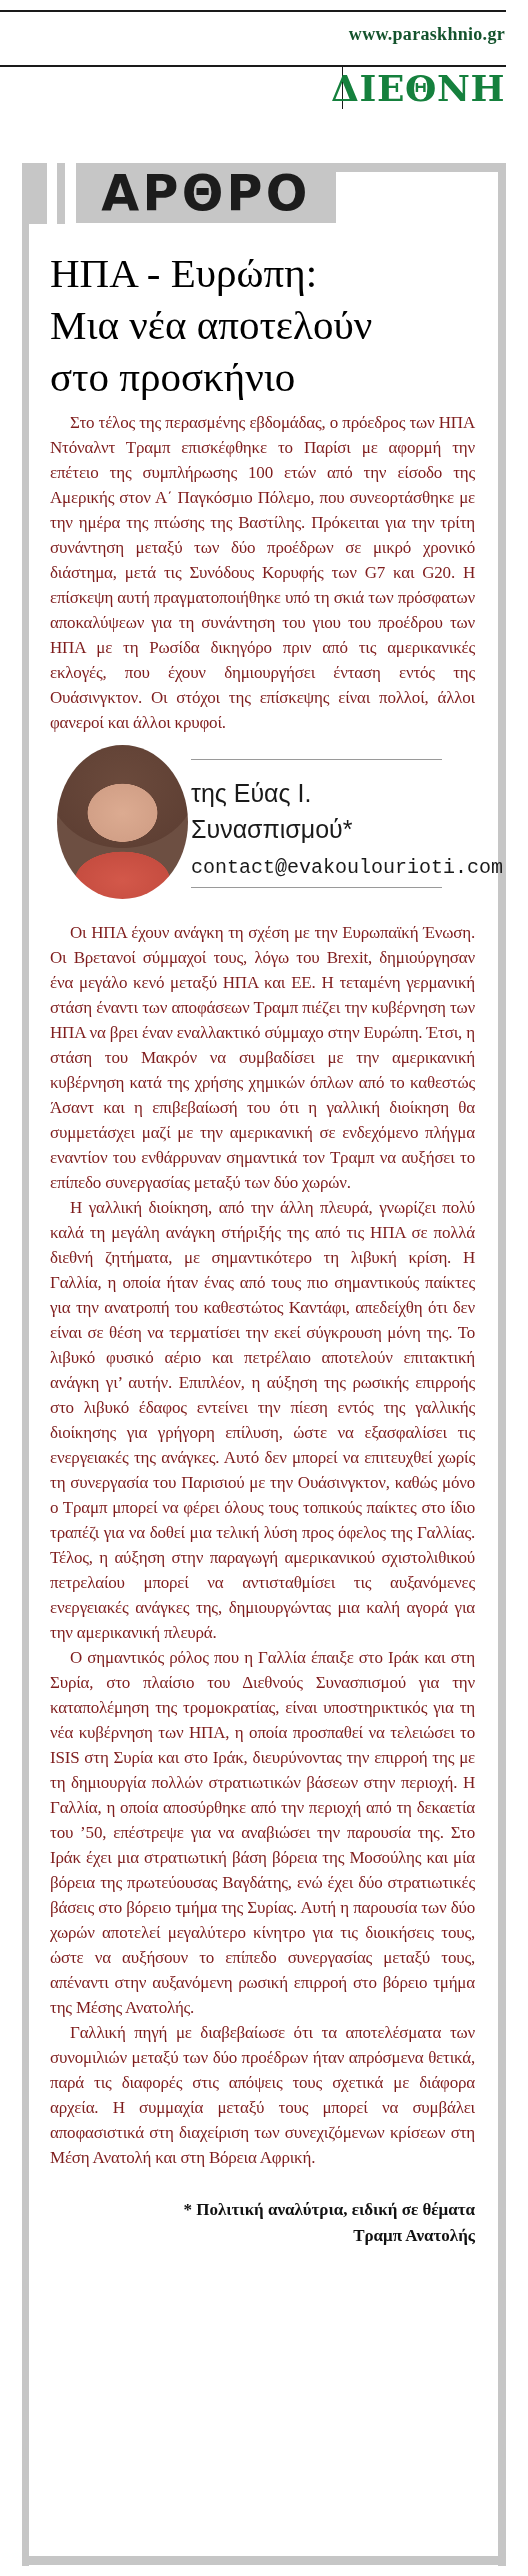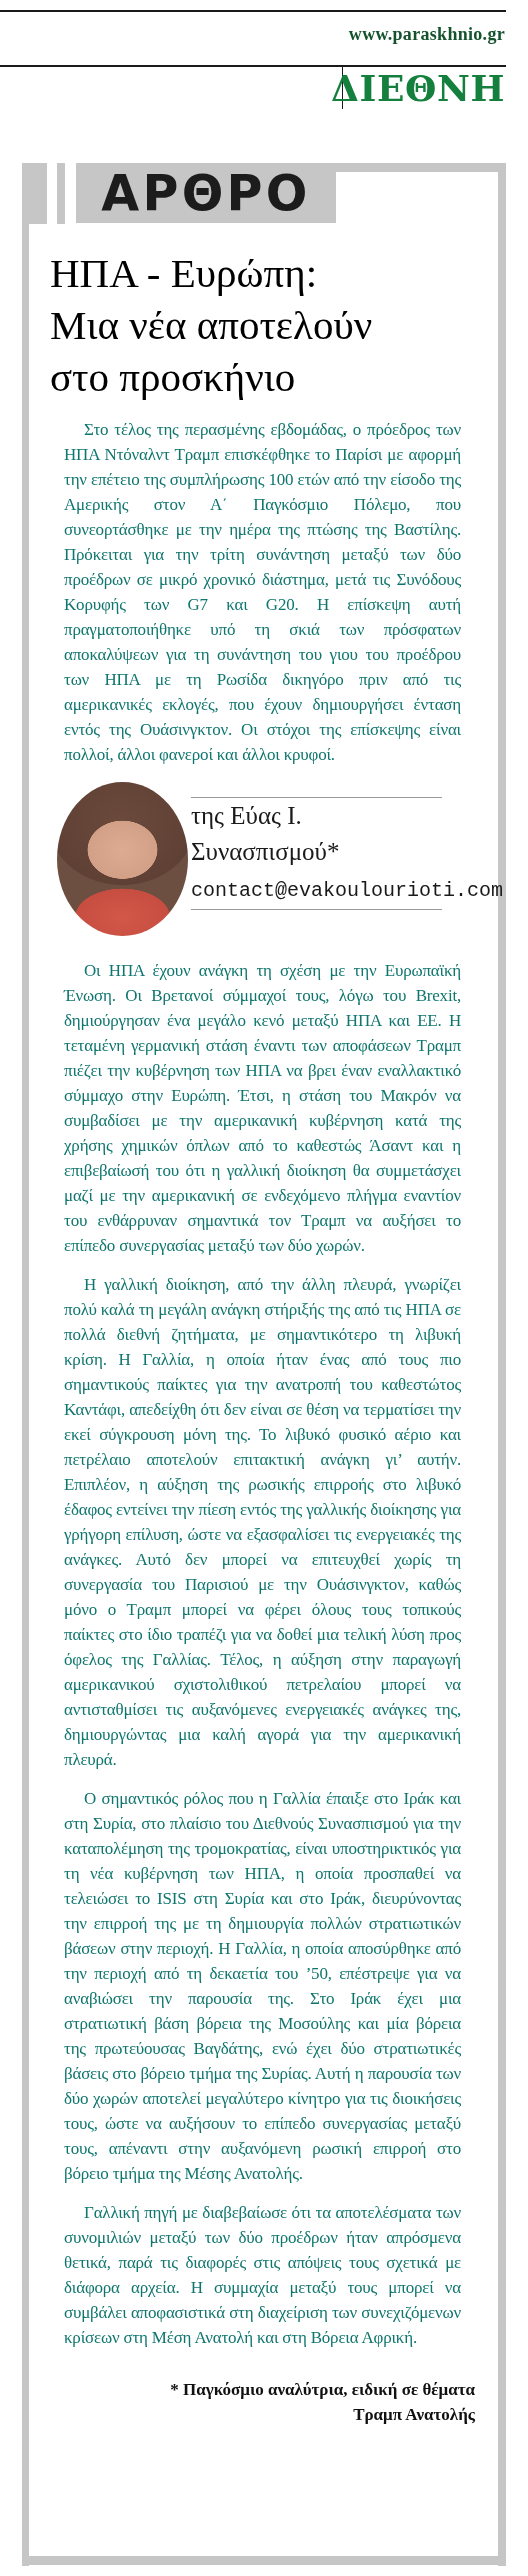--- a/index.html
+++ b/index.html
@@ -28,36 +28,36 @@
   .kicker{position:absolute;left:76px;top:163px;width:260px;height:60px;
           display:flex;align-items:center;justify-content:center;
           font-family:"DejaVu Sans",sans-serif;font-weight:900;font-size:49px;
           letter-spacing:3.3px;color:#1c1c1c;}
 
   
   .column{position:absolute;left:50px;top:247px;width:425px;}
   .headline{font-size:41px;line-height:52px;color:#000;font-family:"Liberation Serif",serif;}
   .headline div{white-space:nowrap;}
   .body-copy{margin-top:6.7px;}
-  .body-copy p{margin:14px;text-align:justify;text-indent:20px;
-               font-size:17px;line-height:25px;letter-spacing:-0.2px;color:#0f766e;}
+  .body-copy p{margin:0;text-align:justify;text-indent:20px;
+               font-size:17px;line-height:25px;letter-spacing:-0.2px;color:#7f1d1d;}
 
   
   .author-block{position:relative;height:160px;margin:9px 0 16.6px 0;}
   .author-photo{position:absolute;left:6.7px;top:1.1px;width:131px;height:154px;border-radius:50%;
       background-color:#6d4f42;
       background-image:
         radial-gradient(48% 34% at 50% 44%, #dcab91 0%, #d2a087 55%, rgba(0,0,0,0) 56%),
         radial-gradient(58% 30% at 50% 88%, #d3584a 0%, #c64d40 62%, rgba(0,0,0,0) 63%),
         radial-gradient(80% 58% at 50% 26%, #6b4a3c 0%, #5f4034 70%, rgba(0,0,0,0) 71%);
       }
   .author-right{position:absolute;left:141px;top:15.5px;width:251px;}
   .author-rule{border:0;border-top:1.1px solid #9a9a9a;margin:0;}
-  .author-name{font-family:Liberation Serif, serif;font-size:25px;line-height:36px;color:#1a1a1a;
-               margin-top:0;}
+  .author-name{font-family:Liberation Sans, sans-serif;font-size:25px;line-height:36px;color:#1a1a1a;
+               margin-top:15px;}
   .author-email{font-family:Liberation Mono, monospace;font-size:20px;color:#1a1a1a;margin:9px 0 7.8px 0;
                 text-decoration:none;display:block;}
 
   
   .footnote{margin-top:27px;text-align:right;font-weight:bold;font-size:17px;line-height:25.5px;color:#111;}
 </style>
 </head>
 <body>
 
 <div class="page">
@@ -101,19 +101,19 @@
         </div>
       </div>
 
       <p>Οι ΗΠΑ έχουν ανάγκη τη σχέση με την Ευρωπαϊκή Ένωση. Οι Βρετανοί σύμμαχοί τους, λόγω του Brexit, δημιούργησαν ένα μεγάλο κενό μεταξύ ΗΠΑ και ΕΕ. Η τεταμένη γερμανική στάση έναντι των αποφάσεων Τραμπ πιέζει την κυβέρνηση των ΗΠΑ να βρει έναν εναλλακτικό σύμμαχο στην Ευρώπη. Έτσι, η στάση του Μακρόν να συμβαδίσει με την αμερικανική κυβέρνηση κατά της χρήσης χημικών όπλων από το καθεστώς Άσαντ και η επιβεβαίωσή του ότι η γαλλική διοίκηση θα συμμετάσχει μαζί με την αμερικανική σε ενδεχόμενο πλήγμα εναντίον του ενθάρρυναν σημαντικά τον Τραμπ να αυξήσει το επίπεδο συνεργασίας μεταξύ των δύο χωρών.</p>
       <p>Η γαλλική διοίκηση, από την άλλη πλευρά, γνωρίζει πολύ καλά τη μεγάλη ανάγκη στήριξής της από τις ΗΠΑ σε πολλά διεθνή ζητήματα, με σημαντικότερο τη λιβυκή κρίση. Η Γαλλία, η οποία ήταν ένας από τους πιο σημαντικούς παίκτες για την ανατροπή του καθεστώτος Καντάφι, απεδείχθη ότι δεν είναι σε θέση να τερματίσει την εκεί σύγκρουση μόνη της. Το λιβυκό φυσικό αέριο και πετρέλαιο αποτελούν επιτακτική ανάγκη γι’ αυτήν. Επιπλέον, η αύξηση της ρωσικής επιρροής στο λιβυκό έδαφος εντείνει την πίεση εντός της γαλλικής διοίκησης για γρήγορη επίλυση, ώστε να εξασφαλίσει τις ενεργειακές της ανάγκες. Αυτό δεν μπορεί να επιτευχθεί χωρίς τη συνεργασία του Παρισιού με την Ουάσινγκτον, καθώς μόνο ο Τραμπ μπορεί να φέρει όλους τους τοπικούς παίκτες στο ίδιο τραπέζι για να δοθεί μια τελική λύση προς όφελος της Γαλλίας. Τέλος, η αύξηση στην παραγωγή αμερικανικού σχιστολιθικού πετρελαίου μπορεί να αντισταθμίσει τις αυξανόμενες ενεργειακές ανάγκες της, δημιουργώντας μια καλή αγορά για την αμερικανική πλευρά.</p>
       <p>Ο σημαντικός ρόλος που η Γαλλία έπαιξε στο Ιράκ και στη Συρία, στο πλαίσιο του Διεθνούς Συνασπισμού για την καταπολέμηση της τρομοκρατίας, είναι υποστηρικτικός για τη νέα κυβέρνηση των ΗΠΑ, η οποία προσπαθεί να τελειώσει το ISIS στη Συρία και στο Ιράκ, διευρύνοντας την επιρροή της με τη δημιουργία πολλών στρατιωτικών βάσεων στην περιοχή. Η Γαλλία, η οποία αποσύρθηκε από την περιοχή από τη δεκαετία του ’50, επέστρεψε για να αναβιώσει την παρουσία της. Στο Ιράκ έχει μια στρατιωτική βάση βόρεια της Μοσούλης και μία βόρεια της πρωτεύουσας Βαγδάτης, ενώ έχει δύο στρατιωτικές βάσεις στο βόρειο τμήμα της Συρίας. Αυτή η παρουσία των δύο χωρών αποτελεί μεγαλύτερο κίνητρο για τις διοικήσεις τους, ώστε να αυξήσουν το επίπεδο συνεργασίας μεταξύ τους, απέναντι στην αυξανόμενη ρωσική επιρροή στο βόρειο τμήμα της Μέσης Ανατολής.</p>
       <p>Γαλλική πηγή με διαβεβαίωσε ότι τα αποτελέσματα των συνομιλιών μεταξύ των δύο προέδρων ήταν απρόσμενα θετικά, παρά τις διαφορές στις απόψεις τους σχετικά με διάφορα αρχεία. Η συμμαχία μεταξύ τους μπορεί να συμβάλει αποφασιστικά στη διαχείριση των συνεχιζόμενων κρίσεων στη Μέση Ανατολή και στη Βόρεια Αφρική.</p>
     </div>
 
     <div class="footnote">
-      <div>* Παγκόσμιο αναλύτρια, ειδική σε θέματα</div>
+      <div>* Πολιτική αναλύτρια, ειδική σε θέματα</div>
       <div>Τραμπ Ανατολής</div>
     </div>
 
   </div>
 </div>
 
 
 </body></html>

